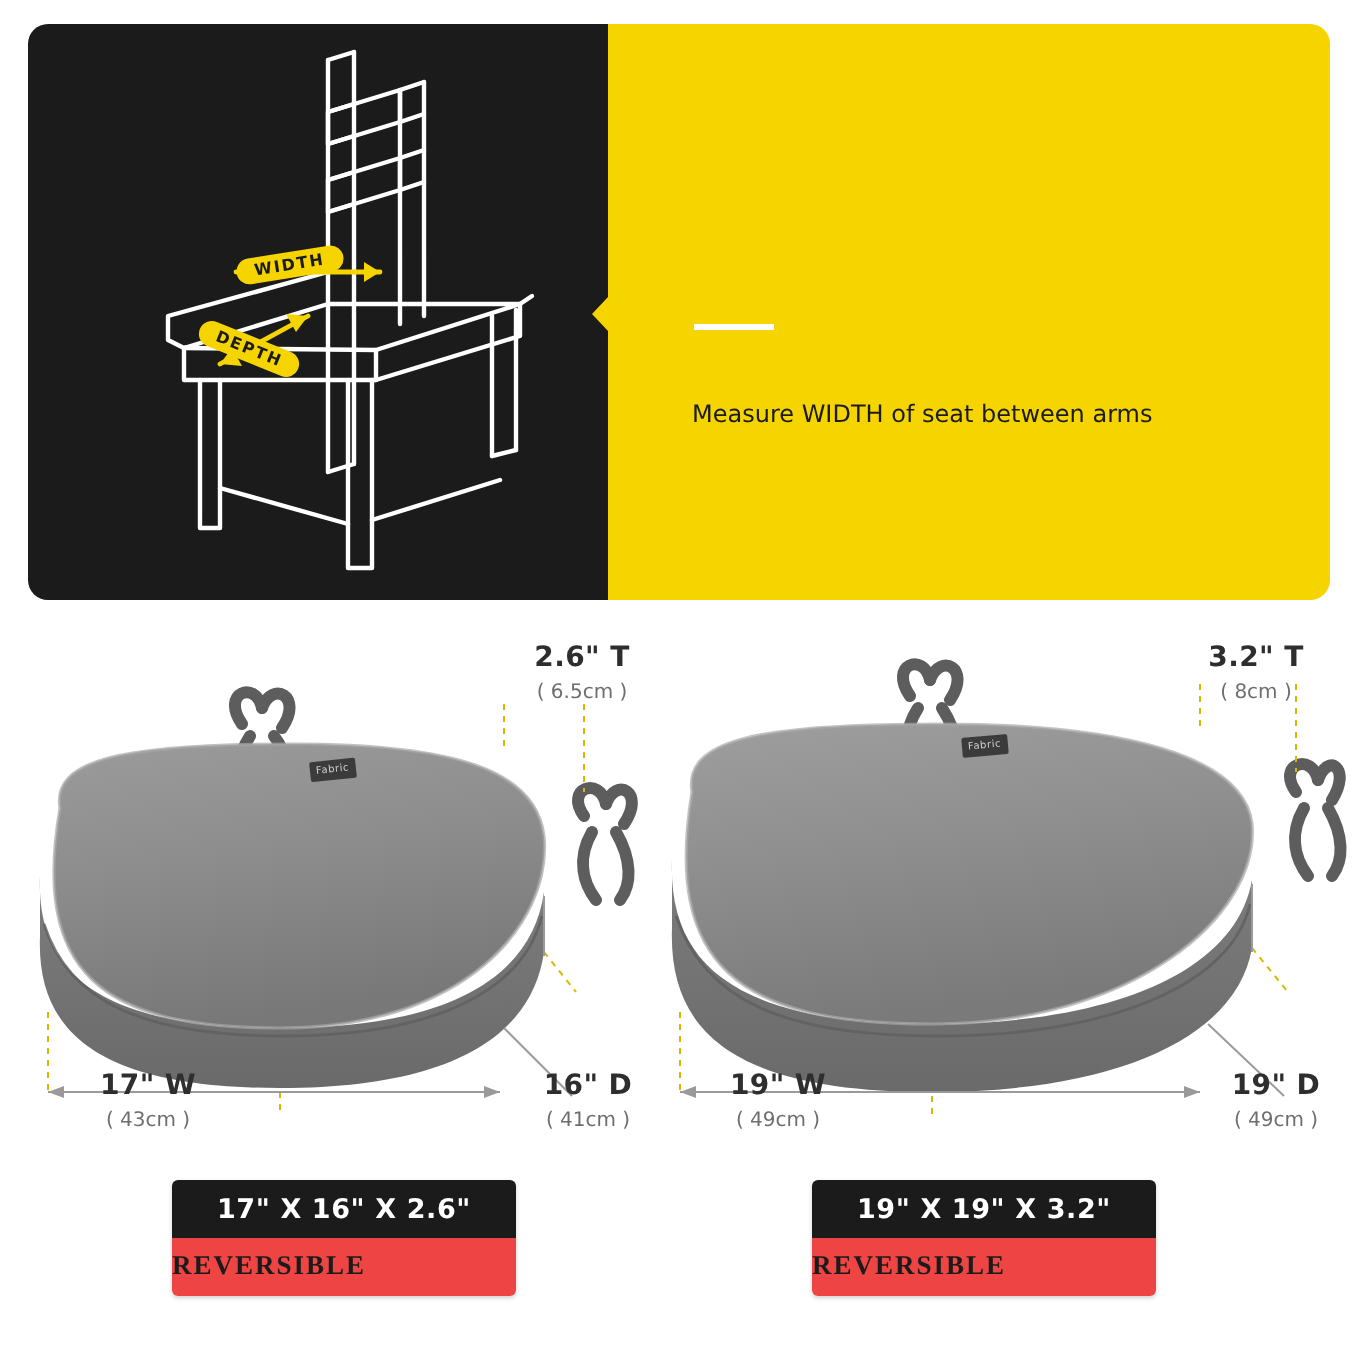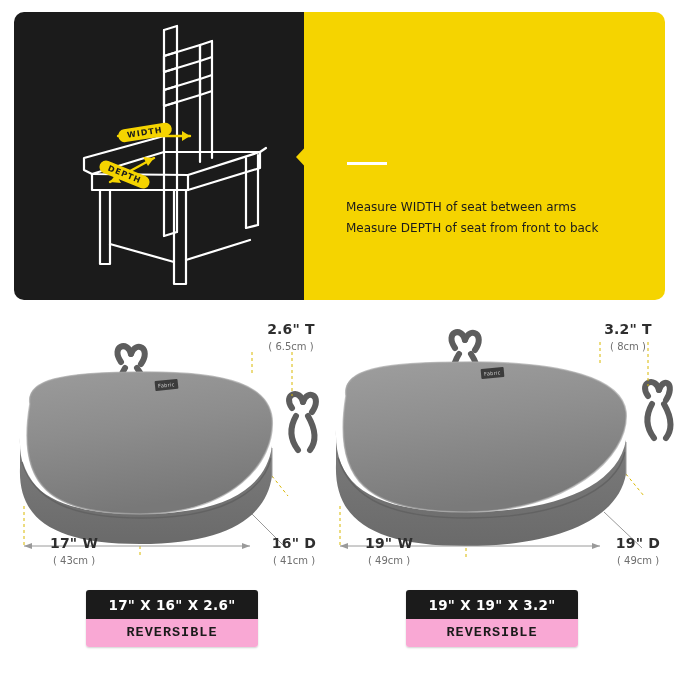--- a/index.html
+++ b/index.html
@@ -148,27 +148,27 @@
     background: #1b1b1b;
     color: #ffffff;
     font-size: 13.5px;
     font-weight: bold;
     text-align: center;
     padding: 7px 0 6px;
     font-family: "DejaVu Sans", sans-serif;
     letter-spacing: .3px;
   }
   .callout .bot {
-    background: #f9a8d4;
+    background: #ef4444;
     color: #1b1b1b;
     font-size: 13.5px;
     font-weight: bold;
-    text-align: center;
+    text-align: left;
     padding: 6px 0 7px;
-    font-family: Liberation Mono, monospace;
+    font-family: Liberation Serif, serif;
     letter-spacing: 1px;
   }
 
   .brand-tab {
     position: absolute;
     background: #3b3b3b;
     color: #cfcfcf;
     font-size: 5px;
     letter-spacing: .3px;
     padding: 2px 3px;
@@ -230,21 +230,20 @@
     <span class="tag tag-width">WIDTH</span>
     <span class="tag tag-depth">DEPTH</span>
   </div>
 
   <div class="notch"></div>
 
   <div class="banner-right">
     <div class="rule"></div>
     <div class="banner-sub">
       <div>Measure WIDTH of seat between arms</div>
-      <div>Measure DEPTH of seat from front to back</div>
     </div>
   </div>
 </div>
 
 <div class="product">
 
   <svg width="679" height="379" viewBox="0 0 679 379">
     <defs>
       <linearGradient id="fabA" x1="0" y1="0" x2="0.25" y2="1">
         <stop offset="0%" stop-color="#9b9b9b"></stop>

